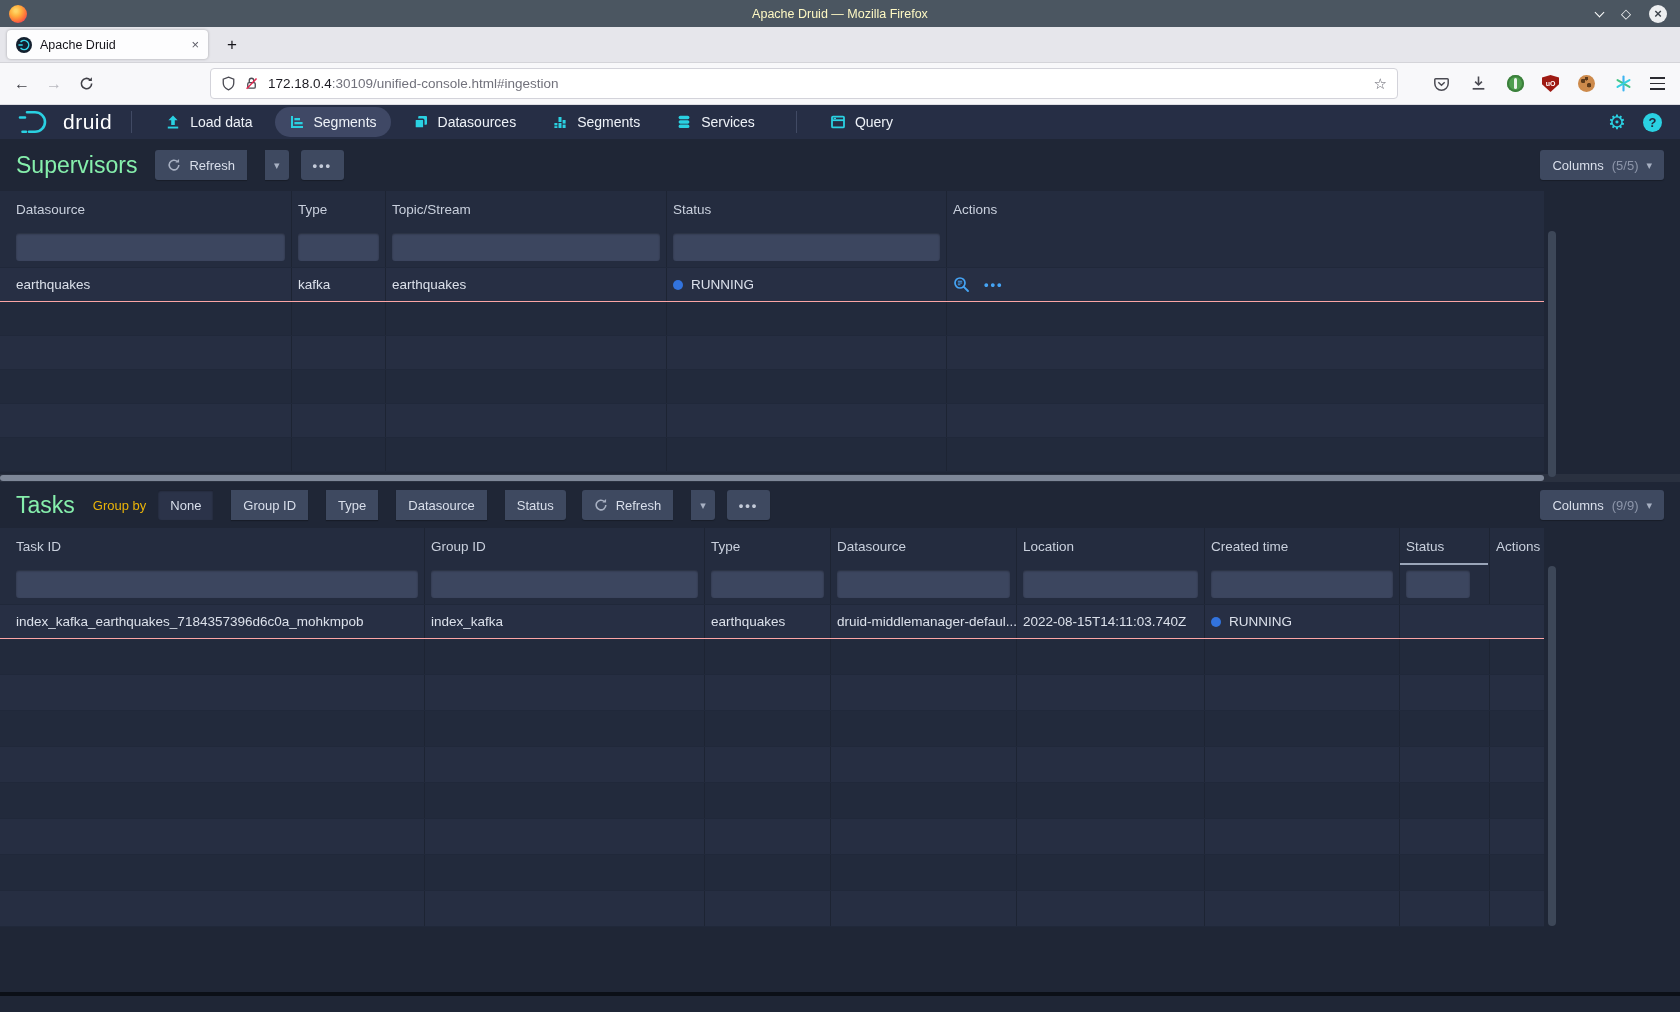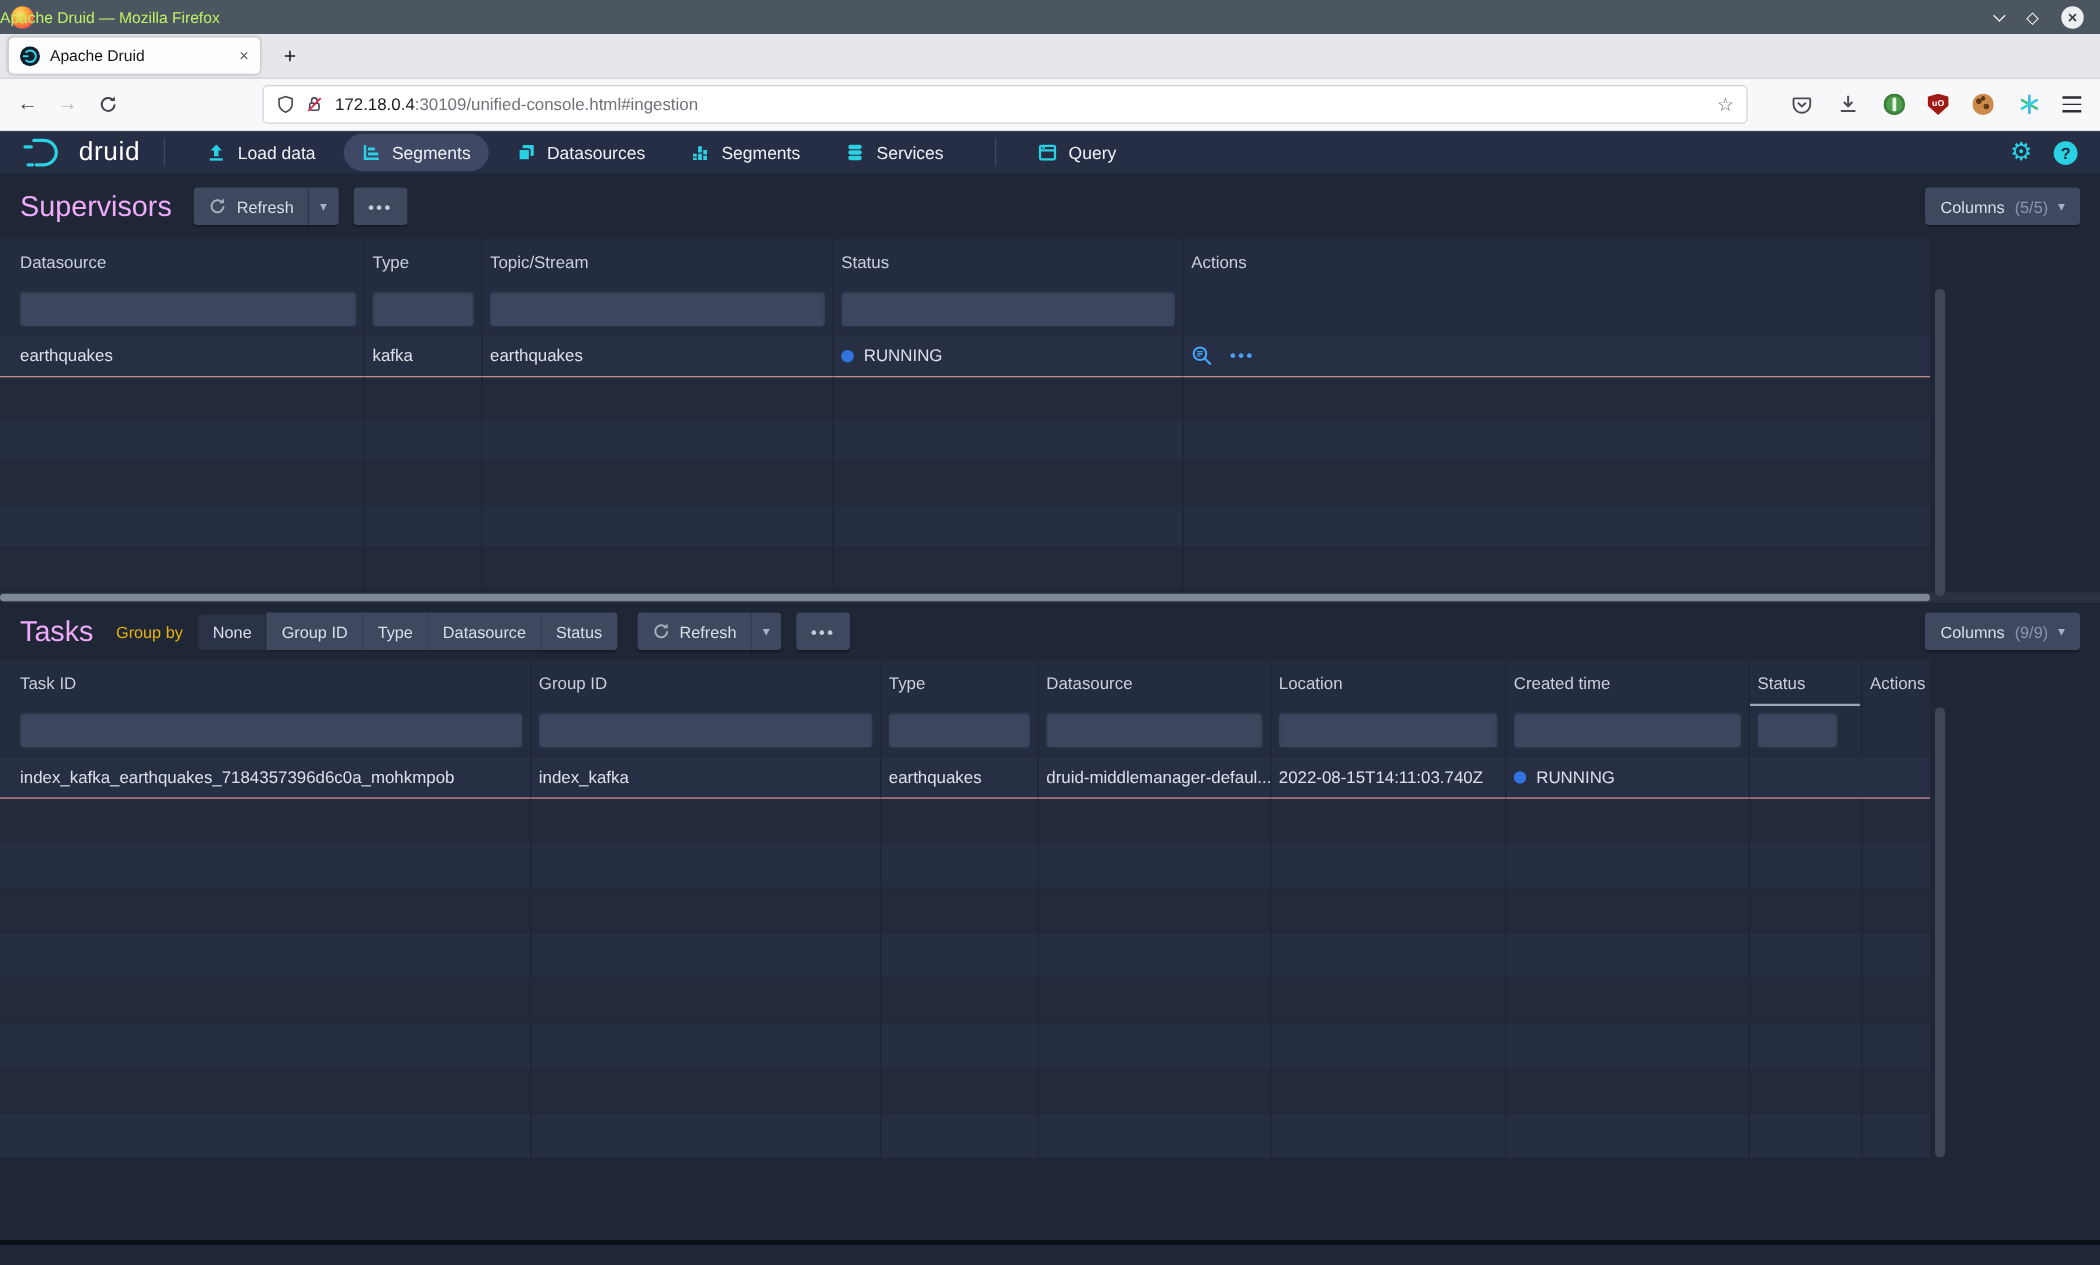--- a/index.html
+++ b/index.html
@@ -3,21 +3,21 @@
 <meta charset="utf-8">
 <style>
   * { box-sizing: border-box; margin: 0; padding: 0; }
   html,body { width:1680px; height:1012px; overflow:hidden; }
   body { font-family:"Liberation Sans", sans-serif; background:#1f2636; position:relative; }
 
   
   .titlebar { height:27px; background:#4b5661; display:flex; align-items:center; position:relative; }
   .ff-logo { width:18px; height:18px; border-radius:50%; margin-left:9px;
     background: radial-gradient(circle at 38% 32%, #ffd567 8%, #ffb13e 32%, #ff7139 62%, #e3366a 88%, #b5007f 100%); }
-  .win-title { position:absolute; left:0; right:0; text-align:left; font-size:12.5px; color:#bef264; }
+  .win-title { position:absolute; left:0; right:0; text-align:center; font-size:12.5px; color:#fef9c3; }
   .win-controls { margin-left:auto; display:flex; align-items:center; gap:18px; margin-right:13px; z-index:2; }
   .chev-down { display:inline-block; border:solid #ffffff; border-width:0 1.6px 1.6px 0; padding:3px; transform:rotate(45deg); margin-top:-3px; }
   .diamond { color:#ffffff; font-size:13px; line-height:1; }
   .close-circle { width:18px; height:18px; border-radius:50%; background:#eceef0; color:#3c434b;
     display:flex; align-items:center; justify-content:center; font-size:13px; font-weight:bold; line-height:1; }
 
   .tabbar { height:36px; background:#e6e6eb; display:flex; align-items:center; padding-left:7px; border-bottom:1px solid #d4d4d9; }
   .tab { height:29px; width:201px; background:#fdfdfe; border-radius:4px; display:flex; align-items:center;
     padding:0 9px; box-shadow:0 0 3px rgba(0,0,0,.28); font-size:12.5px; color:#15141a; }
   .favicon { width:16px; height:16px; flex:0 0 16px; margin-right:8px; }
@@ -61,24 +61,24 @@
   .nav-right { margin-left:auto; display:flex; align-items:center; gap:17px; }
   .gear { color:#2ad1e2; font-size:20px; line-height:1; }
   .help-circle { width:19px; height:19px; border-radius:50%; background:#2ad1e2; color:#222a3e;
     font-weight:bold; font-size:13px; display:flex; align-items:center; justify-content:center; }
 
   
   .main { height:857px; position:relative; background:#1f2636; }
   .section-hdr { display:flex; align-items:center; padding:0 16px; }
   .sup .section-hdr { height:52px; }
   .tasks .section-hdr { height:46px; }
-  .sec-title { font-size:23px; color:#f0abfc; margin-right:18px; }
+  .sec-title { font-size:23px; color:#86efac; margin-right:18px; }
   .btn { height:30px; background:#3e4960; border-radius:3px; color:#d9dfeb; font-size:13px;
     display:inline-flex; align-items:center; padding:0 12px; gap:8px; box-shadow:0 1px 1px rgba(0,0,0,.25); white-space:nowrap; }
-  .btn-group { display:flex; gap:0; }
+  .btn-group { display:flex; gap:18px; }
   .btn-group .btn { border-radius:0; }
   .btn-group .btn:first-child { border-radius:3px 0 0 3px; }
   .btn-group .btn:last-child { border-radius:0 3px 3px 0; }
   .btn.caret-btn { padding:0 9px; }
   .caret { color:#a7b0c2; font-size:11px; }
   .btn.more-btn { margin-left:12px; letter-spacing:2px; font-weight:bold; color:#c3cad8; }
   .btn.pressed { background:#2b3349; box-shadow:inset 0 1px 2px rgba(0,0,0,.4); }
   .columns-btn { margin-left:auto; }
   .dim { color:#8d96aa; }
   .groupby-label { font-size:13px; color:#eab308; margin-right:12px; }

